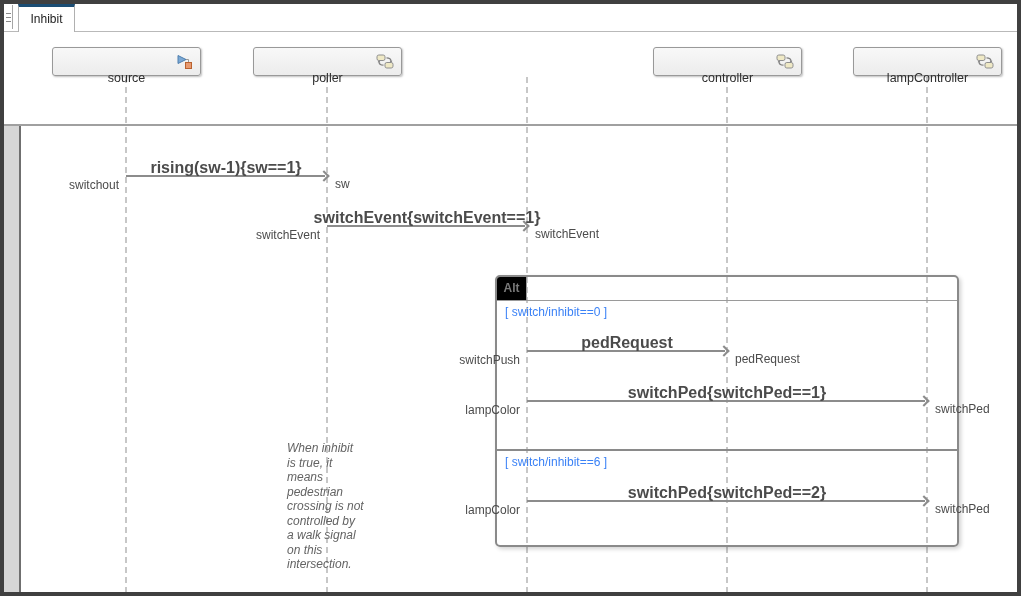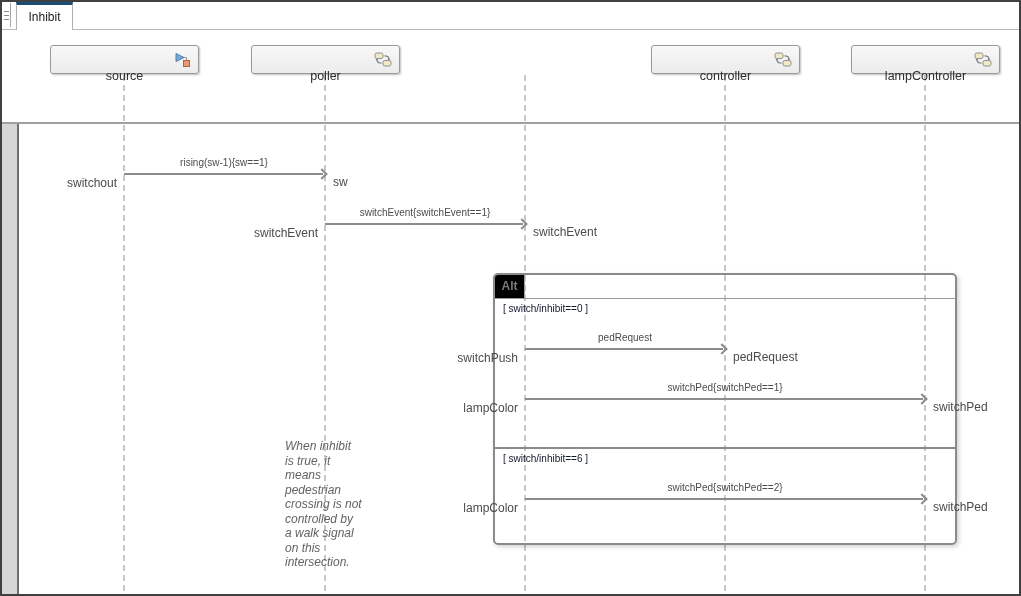--- a/index.html
+++ b/index.html
@@ -1,18 +1,18 @@
 <!DOCTYPE html>
 <html><head>
 <meta charset="utf-8">
 <style>
   html,body{margin:0;padding:0;background:#ffffff;}
   .stage{
     position:relative; width:1021px; height:596px; box-sizing:border-box;
-    background:#fff; border:2px solid #404040; overflow:hidden;
+    background:#fff; border:4px solid #404040; overflow:hidden;
     font-family:"Liberation Sans", sans-serif; color:#333;
   }
   
   .tabline{position:absolute; left:0; top:27px; right:0; height:1px; background:#b9b9b9;}
   .grip{position:absolute; left:0; top:1px; width:8px; height:24px; border-right:1px solid #a5a5a5;
         display:flex; flex-direction:column; justify-content:center; gap:3px; align-items:center;}
   .grip i{display:block; width:5px; height:1px; background:#8a8a8a;}
   .tab{position:absolute; left:14px; top:0; width:57px; height:28px; background:#fff;
        border-left:1px solid #b0b0b0; border-right:1px solid #b0b0b0; border-top:3px solid #1b4d74;
        box-sizing:border-box; font-size:12px; color:#1c1c1c; text-align:center; line-height:24px; z-index:5;}
@@ -27,33 +27,33 @@
         border-radius:3px; box-shadow:1px 1px 2px rgba(0,0,0,.25);
         display:flex; align-items:center; justify-content:center;}
   .head .hlabel{font-size:12.5px; color:#2e2e2e;margin-top:32px;}
   .head .hicon{position:absolute; right:7px; top:6px;}
   
   .msg{position:absolute; height:2px;}
   .msg .shaft{position:absolute; left:0; right:2px; top:0; height:2px; background:#8c8c8c;}
   .msg .chev{position:absolute; right:-1px; top:-3px; width:8px; height:8px;
              border-top:2px solid #8c8c8c; border-right:2px solid #8c8c8c;
              transform:rotate(45deg); box-sizing:border-box;}
-  .mlabel{position:absolute; font-size:10px; color:#4b4b4b; white-space:nowrap;
-          transform:translateX(-50%); z-index:3;}
+  .mlabel{position:absolute; font-size:16px; color:#4b4b4b; white-space:nowrap;
+          transform:translateX(-50%); z-index:3;font-weight:bold;}
   .port{position:absolute; font-size:12px; color:#4b4b4b; white-space:nowrap; z-index:3;}
   .port.src{transform:translateX(-100%);}
   
   .frag{position:absolute; left:491px; top:271px; width:464px; height:272px; box-sizing:border-box;
         border:2px solid #8a8a8a; border-radius:5px; box-shadow:2px 2px 4px rgba(0,0,0,.18); z-index:2;}
   .frag-band{position:absolute; left:0; right:0; top:0; height:23px; border-bottom:1px solid #9a9a9a;}
   .frag-op{position:absolute; left:0; top:0; width:29px; height:23px; background:#000000;
            border-right:1px solid #9a9a9a; border-bottom:1px solid #9a9a9a;
            border-top-left-radius:3px; box-sizing:content-box;
            font-size:12px; font-weight:bold; color:#7a7a7a; text-align:center; line-height:23px;}
-  .guard{position:absolute; left:8px; font-size:10px; color:#0f172a; white-space:nowrap;}
+  .guard{position:absolute; left:8px; font-size:12px; color:#3b82f6; white-space:nowrap;}
   .guard.g1{top:28px;}
   .guard.g2{top:178px;}
   .frag-divider{position:absolute; left:0; right:0; top:172px; height:2px; background:#8a8a8a;}
   
   .note{position:absolute; left:283px; top:437px; width:118px; font-size:12px; font-style:italic;
         color:#636363; line-height:14.5px; white-space:pre-line; z-index:3;}
 </style>
 </head>
 <body>
 

